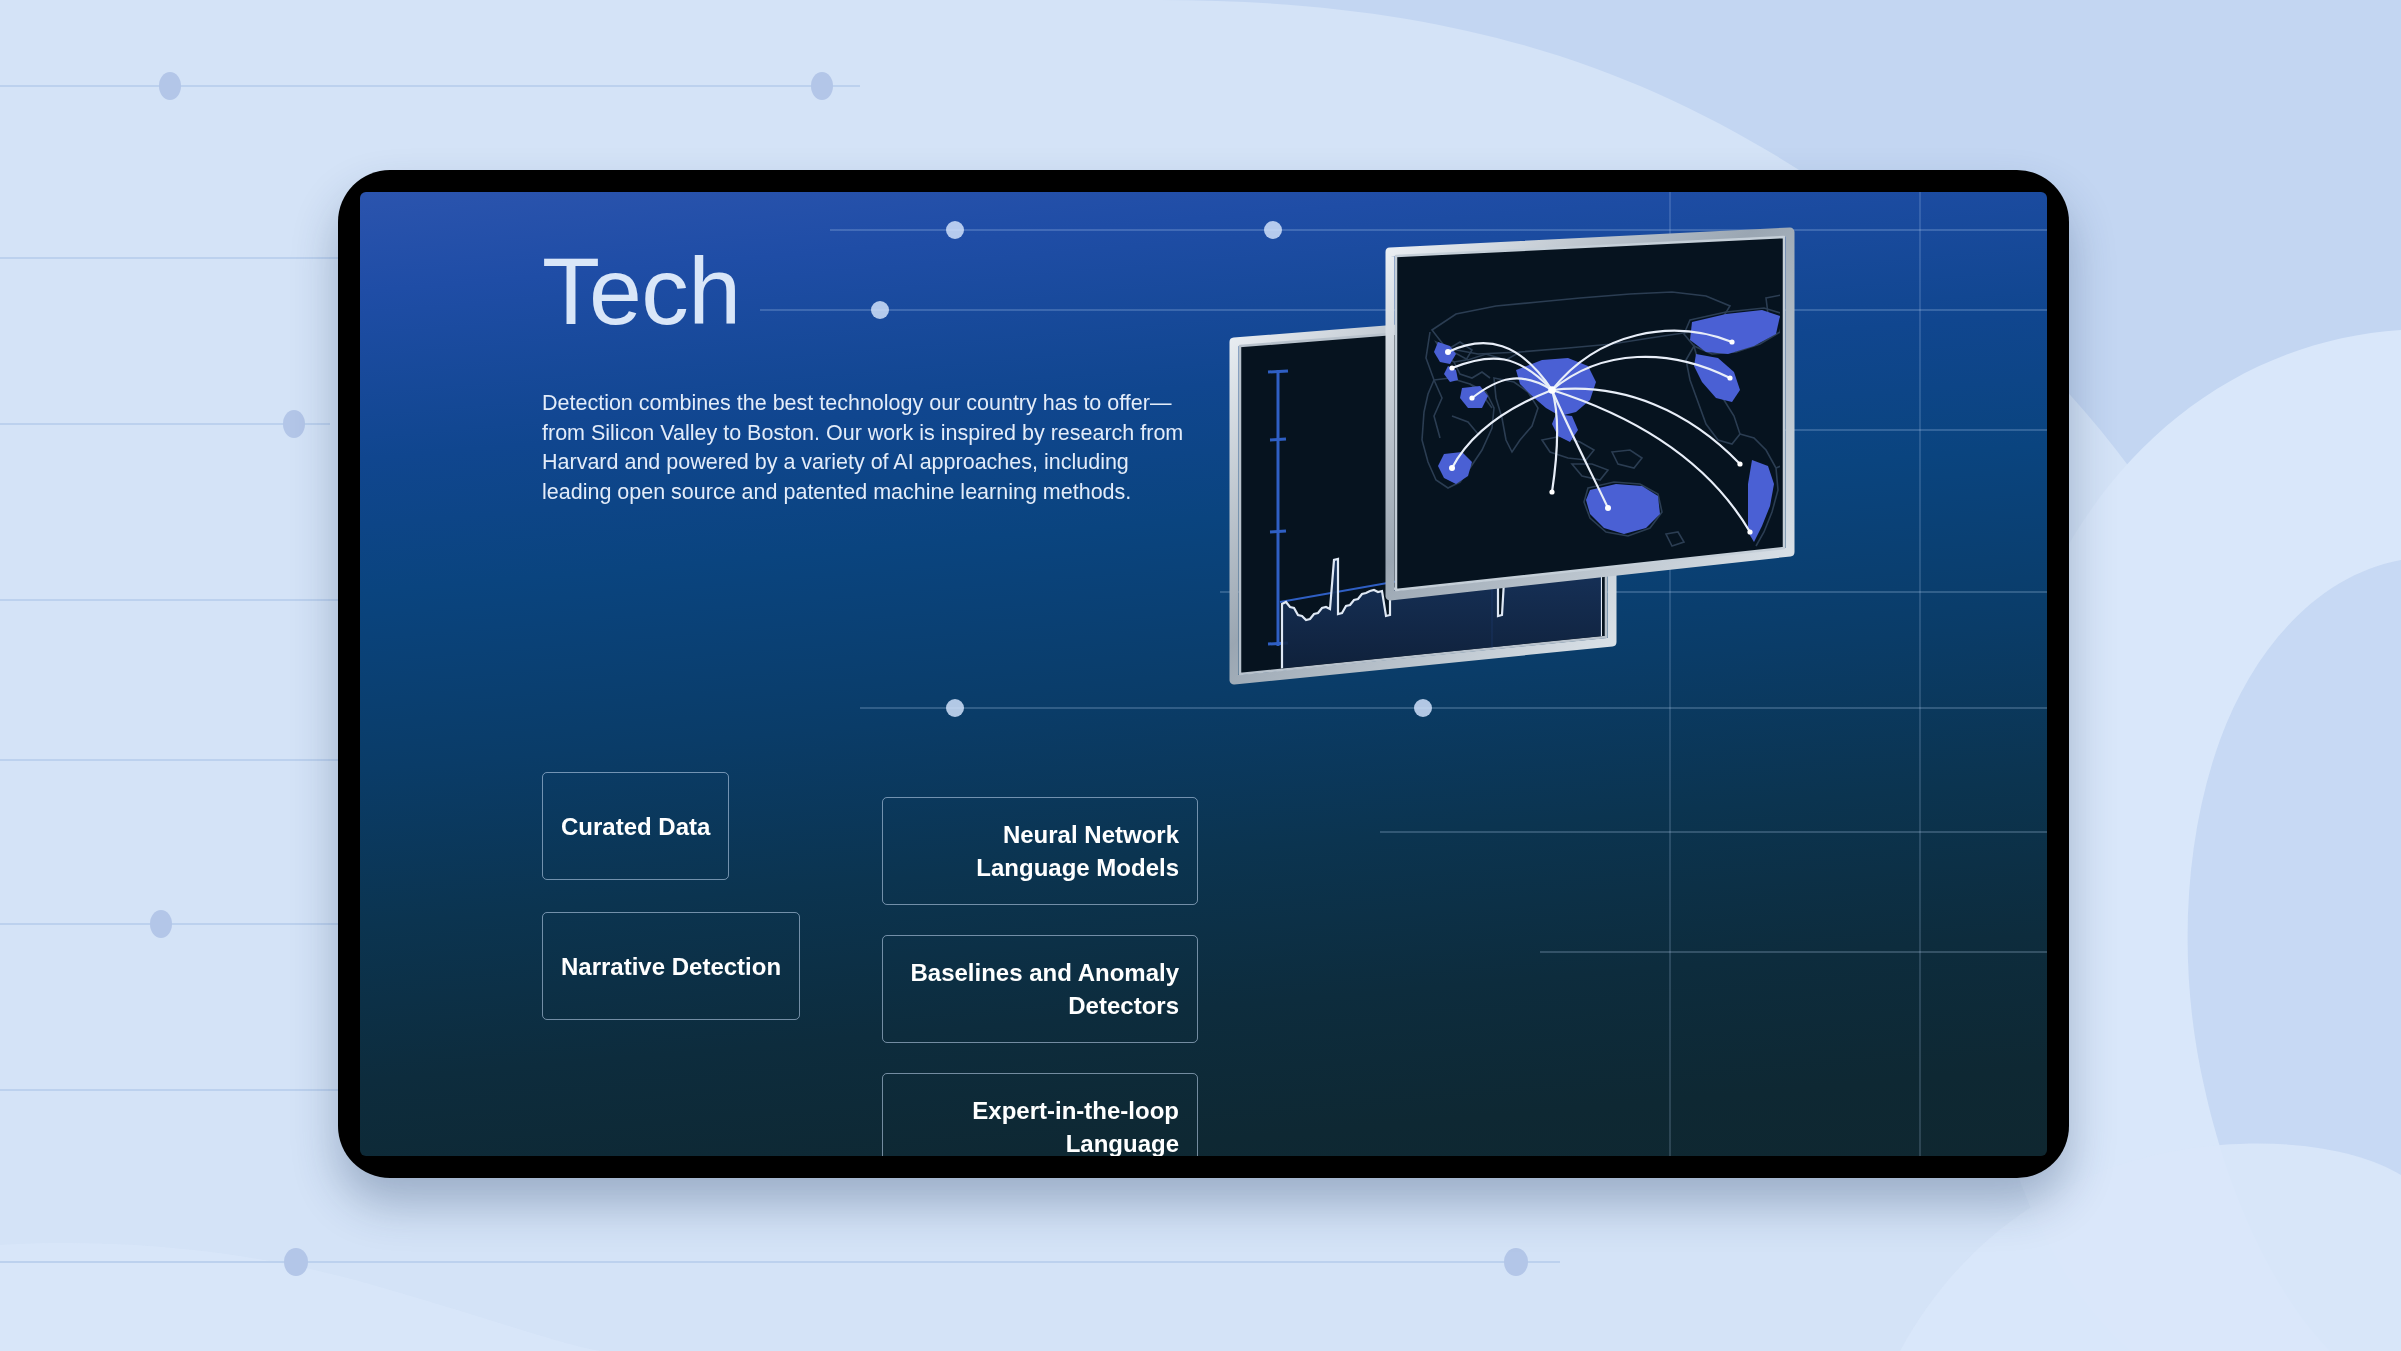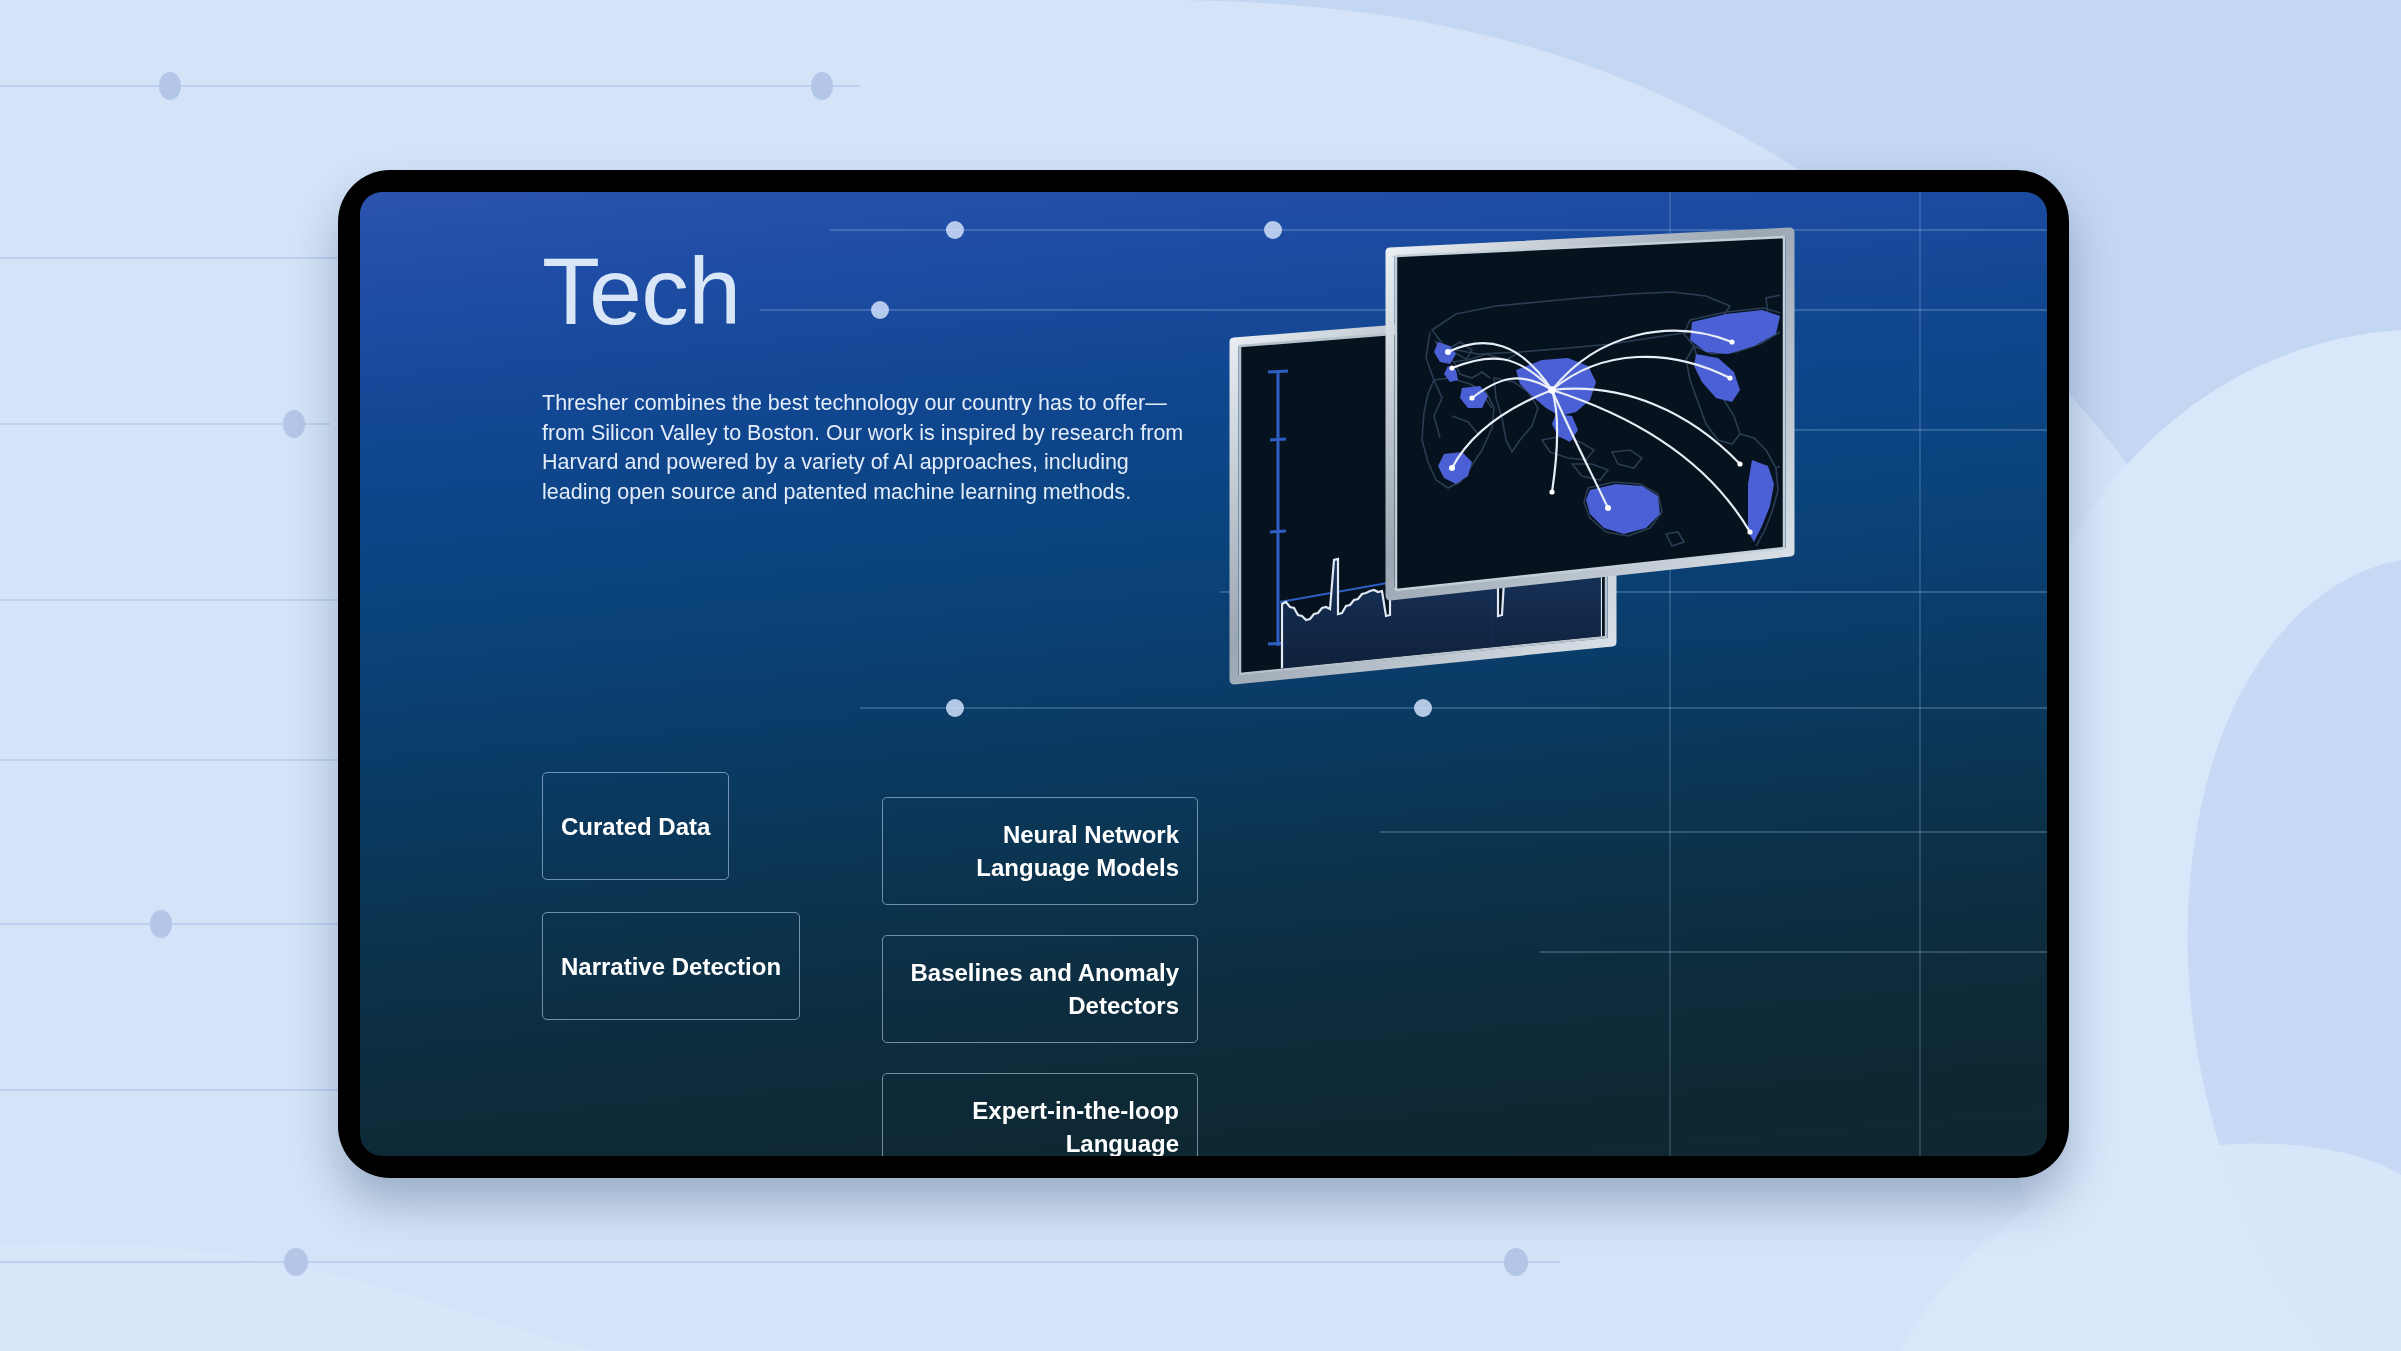--- a/index.html
+++ b/index.html
@@ -37,21 +37,21 @@
     height: 1008px;
     background: #000000;
     border-radius: 52px;
     box-shadow: 0 26px 46px rgba(28,52,94,0.30);
     padding: 22px;
   }
   .screen {
     position: relative;
     width: 100%;
     height: 100%;
-    border-radius: 22px;
+    border-radius: 6px;
     overflow: hidden;
     background: linear-gradient(175deg,
         #2b54ae 0%,
         #1f4da6 9%,
         #10468f 24%,
         #0a447f 36%,
         #0a3c68 52%,
         #0b3450 66%,
         #0d2c3d 80%,
         #0e2833 92%,
@@ -352,21 +352,21 @@
               <circle cx="510" cy="176" r="2.6"></circle>
               <circle cx="520" cy="262" r="2.6"></circle>
               <circle cx="530" cy="330" r="2.6"></circle>
             </g>
           </g>
         </g>
       </svg>
 
       <div class="content">
         <h1 class="page-title">Tech</h1>
-        <p class="intro">Thresher combines the best technology our country has to offer—from Silicon Valley to Boston. Our work is inspired by research from Harvard and powered by a variety of AI approaches, including leading open source and patented machine learning methods.</p>
+        <p class="intro">Detection combines the best technology our country has to offer—from Silicon Valley to Boston. Our work is inspired by research from Harvard and powered by a variety of AI approaches, including leading open source and patented machine learning methods.</p>
       </div>
 
       <div class="features">
         <div class="feat-col left">
           <button class="feature-btn">Curated Data</button>
           <button class="feature-btn">Narrative Detection</button>
         </div>
         <div class="feat-col right">
           <button class="feature-btn">Neural Network Language Models</button>
           <button class="feature-btn">Baselines and Anomaly Detectors</button>

